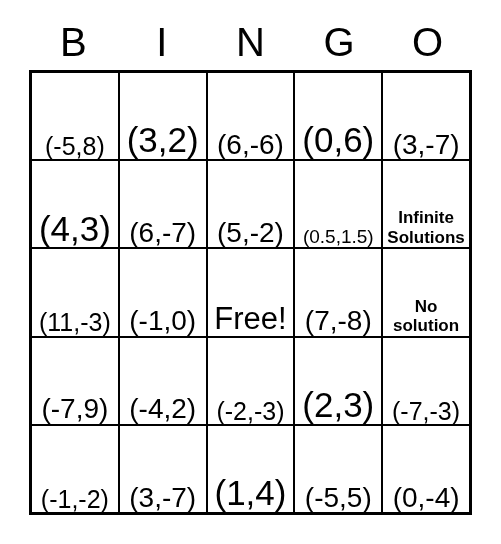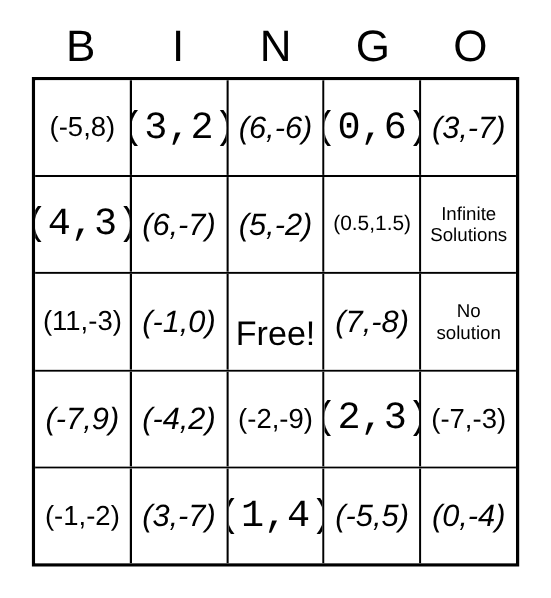--- a/index.html
+++ b/index.html
@@ -64,46 +64,46 @@
     border-bottom: 2px solid #000000;
   }
   .grid-row:last-child {
     border-bottom: none;
   }
   .cell {
     flex: 1 1 0;
     min-width: 0;
     border-right: 2px solid #000000;
     display: flex;
-    align-items: center;
+    align-items: flex-end;
     justify-content: center;
     text-align: center;
     box-sizing: border-box;
     padding: 0 2px;
     overflow: hidden;
     background: #ffffff;
   }
   .cell:last-child {
     border-right: none;
   }
 
   .cell-text {
     display: block;
     line-height: 1.05;
     white-space: pre-line;
     color: #000000;
   }
 
   
-  .size-xl   { font-size: 35px; font-family: Liberation Mono, monospace; }
+  .size-xl   { font-size: 35px; }
   .size-lg   { font-size: 31px; margin-top: 24px; }
-  .size-md   { font-size: 28px; font-style: italic; }
+  .size-md   { font-size: 28px; }
   .size-sm   { font-size: 25px; }
   .size-xs   { font-size: 19px; }
-  .size-word { font-size: 17px; line-height: 1.15; }
+  .size-word { font-size: 17px; line-height: 1.15; font-weight: bold; }
 </style>
 </head>
 <body>
 
 <div id="card">
 
   <div id="header-row">
     <div class="header-cell">B</div>
     <div class="header-cell">I</div>
     <div class="header-cell">N</div>
@@ -170,21 +170,21 @@
     </div>
 
     <div class="grid-row">
       <div class="cell">
           <span class="cell-text size-md">(-7,9)</span>
         </div>
       <div class="cell">
           <span class="cell-text size-md">(-4,2)</span>
         </div>
       <div class="cell">
-          <span class="cell-text size-sm">(-2,-9)</span>
+          <span class="cell-text size-sm">(-2,-3)</span>
         </div>
       <div class="cell">
           <span class="cell-text size-xl">(2,3)</span>
         </div>
       <div class="cell">
           <span class="cell-text size-sm">(-7,-3)</span>
         </div>
     </div>
 
     <div class="grid-row">

